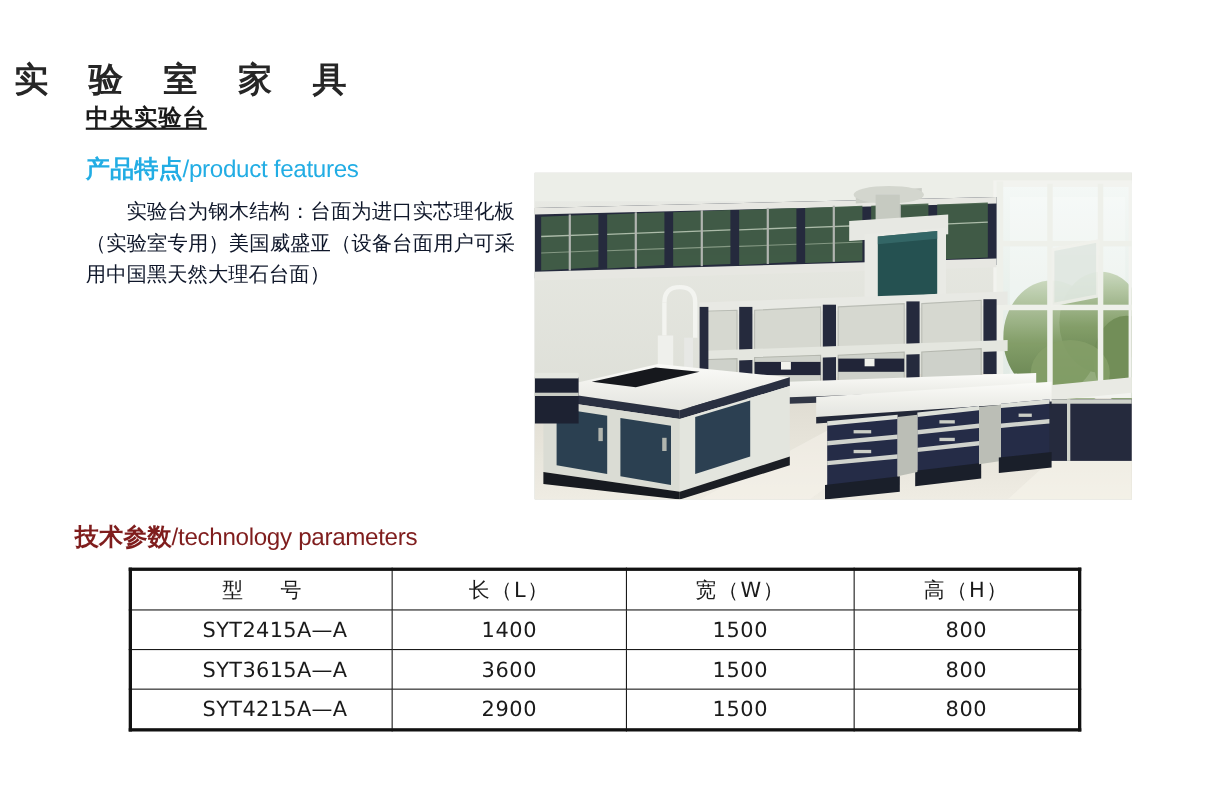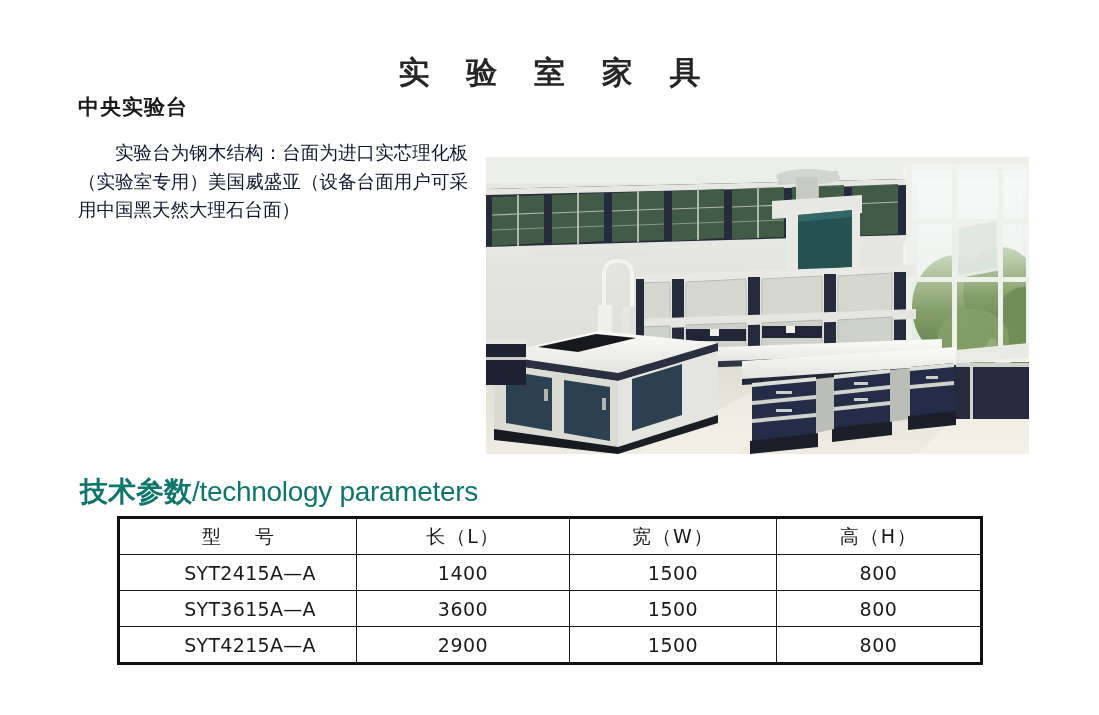--- a/index.html
+++ b/index.html
@@ -15,21 +15,20 @@
     font-family: "DejaVu Sans", "Liberation Sans", sans-serif;
     color: #1a1a1a;
   }
 
   
   .page-title {
     position: absolute;
     left: 0;
     top: 52px;
     width: 1099px;
-    text-align: center;
     font-size: 31px;
     font-weight: bold;
     letter-spacing: 13px;
     color: #262626;
     text-indent: 13px;
   }
 
   
   .left-col {
     position: absolute;
@@ -37,20 +36,21 @@
     top: 93px;
     width: 390px;
   }
 
   .section-title {
     font-size: 21px;
     font-weight: bold;
     color: #1a1a1a;
     letter-spacing: 1px;
     margin: 0 0 18px 0;
+    text-decoration: underline;
   }
 
   .cyan-heading {
     font-size: 22px;
     font-weight: bold;
     color: #22ADE4;
     letter-spacing: 0px;
     margin: 0 0 10px 0;
     white-space: nowrap;
   }
@@ -78,25 +78,25 @@
     width: 543px;
     height: 297px;
     overflow: hidden;
     background: #cfd2cb;
   }
   .photo svg { display: block; }
 
   
   .params-heading {
     position: absolute;
-    left: 80px;
+    left: 68px;
     top: 473px;
-    font-size: 28px;
+    font-size: 22px;
     font-weight: bold;
-    color: #0f766e;
+    color: #7f1d1d;
     white-space: nowrap;
   }
   .params-heading .en {
     font-weight: normal;
     font-family: "Liberation Sans", sans-serif;
     letter-spacing: -0.3px;
   }
 
   
   .spec-table {
@@ -129,20 +129,23 @@
 </style>
 </head>
 <body>
 
 <div class="page-title">实 验 室 家 具</div>
 
 <div class="left-col">
 
   <div class="section-title">中央实验台</div>
 
+  <div class="cyan-heading">
+    <span>产品特点</span><span class="en">/</span><span class="en">product features</span>
+  </div>
 
   <p class="body-para">实验台为钢木结构：台面为进口实芯理化板（实验室专用）美国威盛亚（设备台面用户可采用中国黑天然大理石台面）</p>
 
 
 </div>
 
 <div class="photo">
   <svg width="543" height="297" viewBox="0 0 543 297">
     <defs>
       <linearGradient id="wallg" x1="0" y1="0" x2="0" y2="1">

